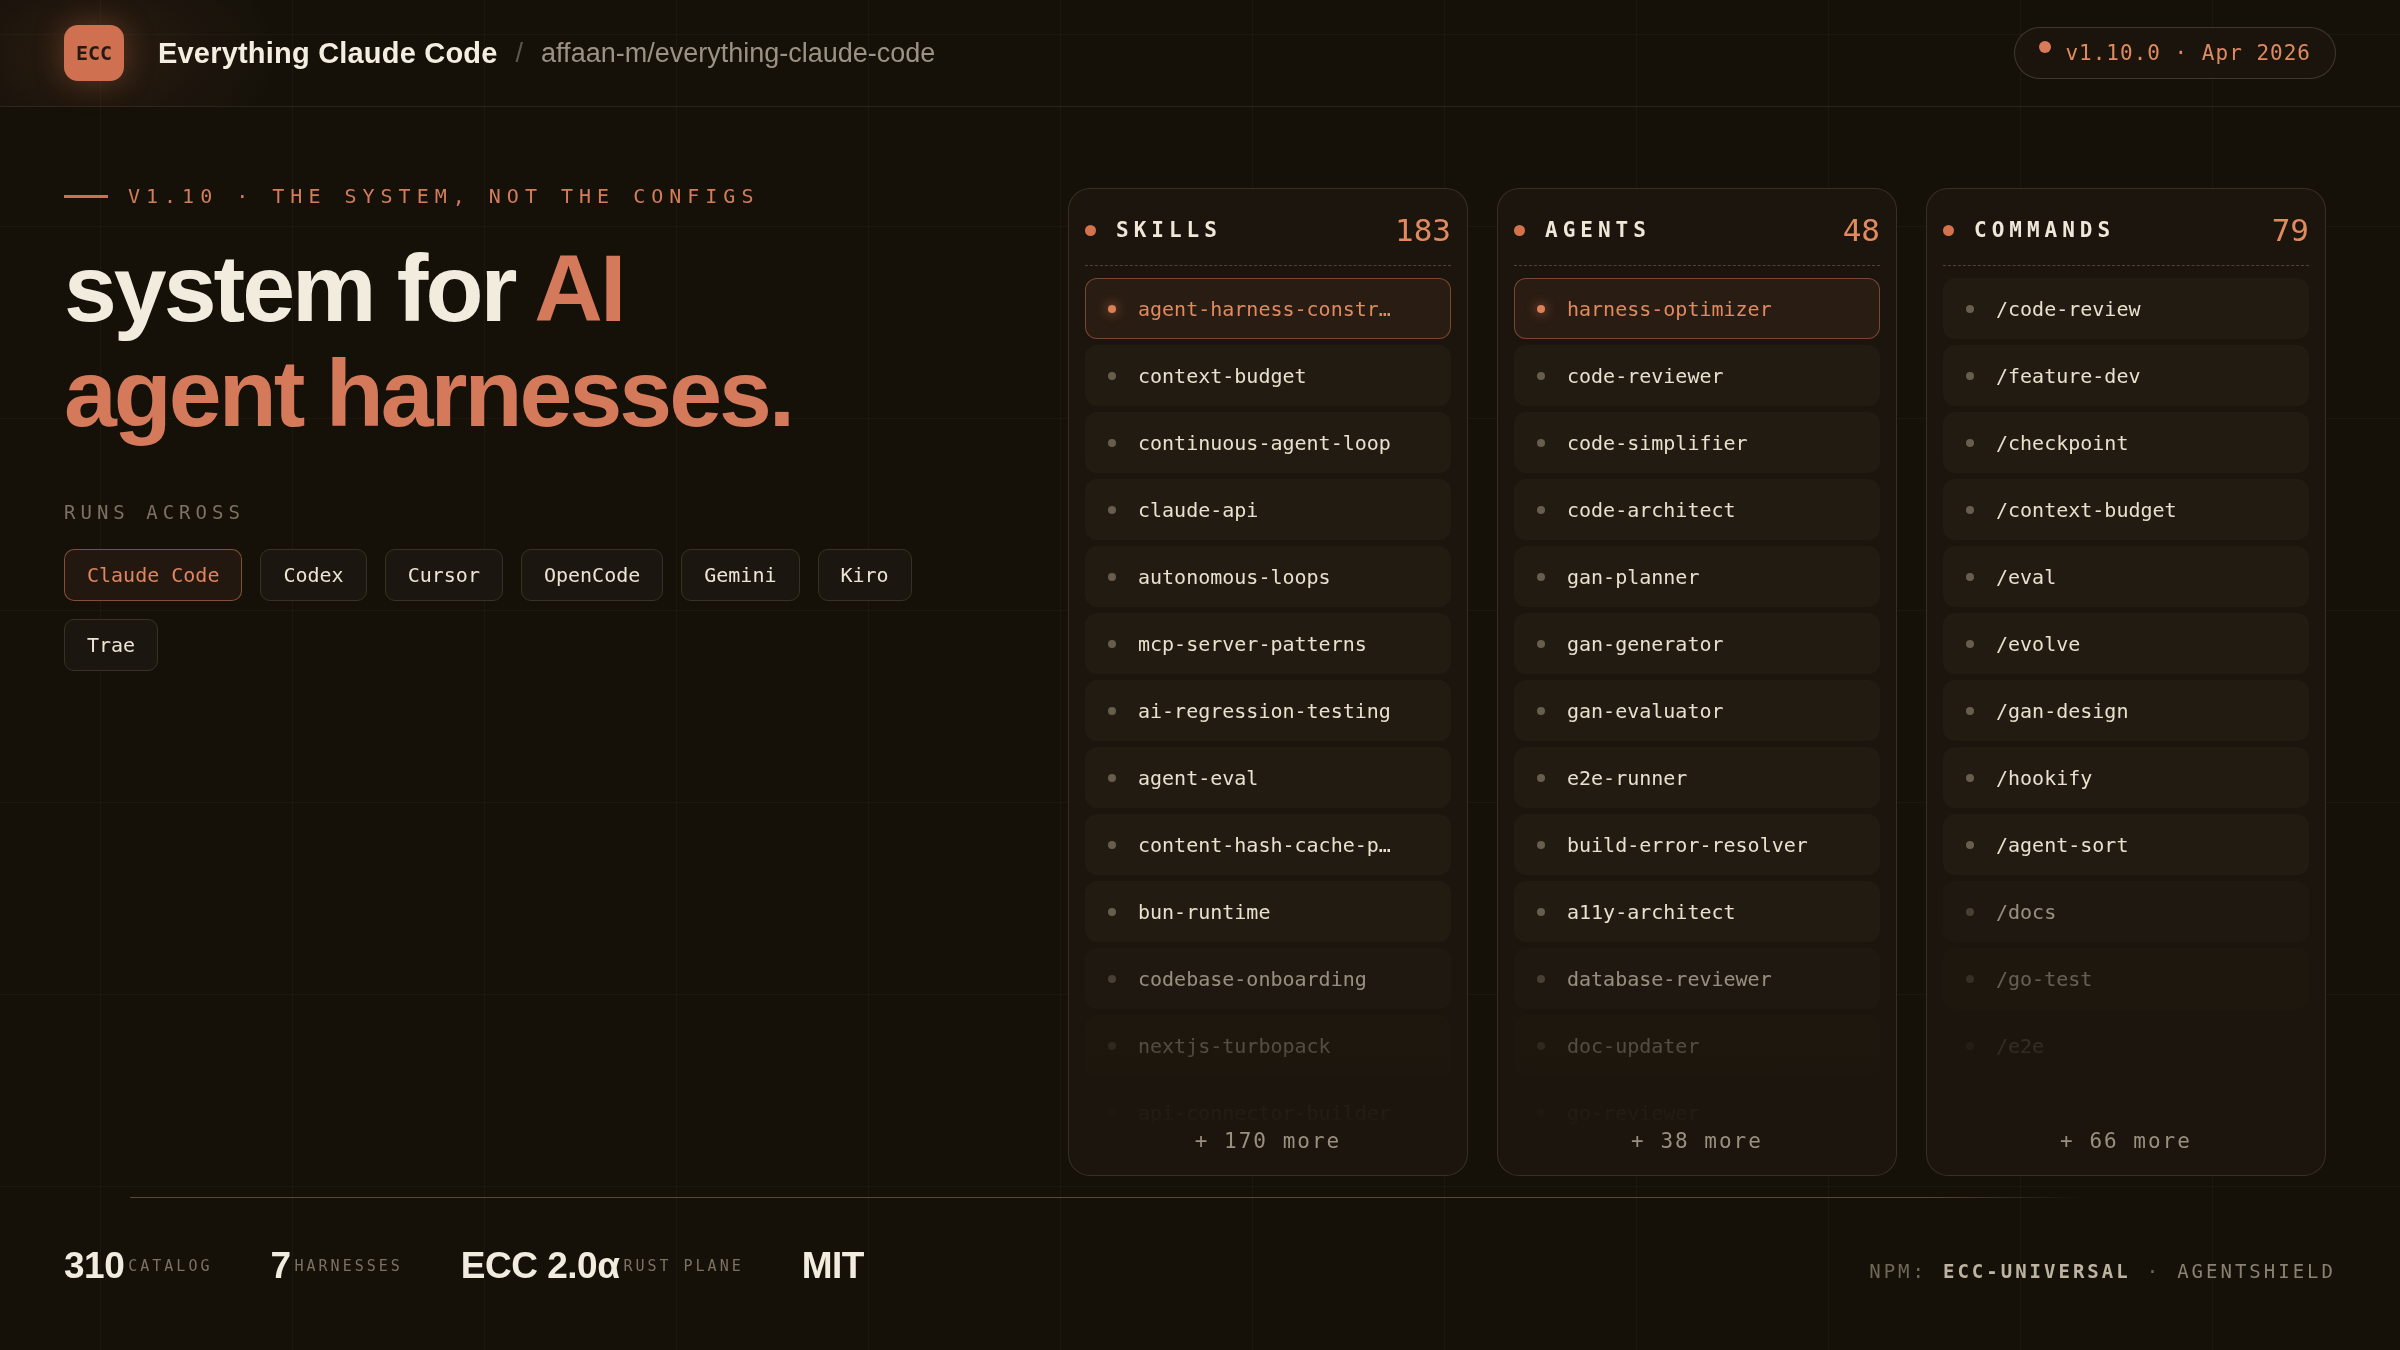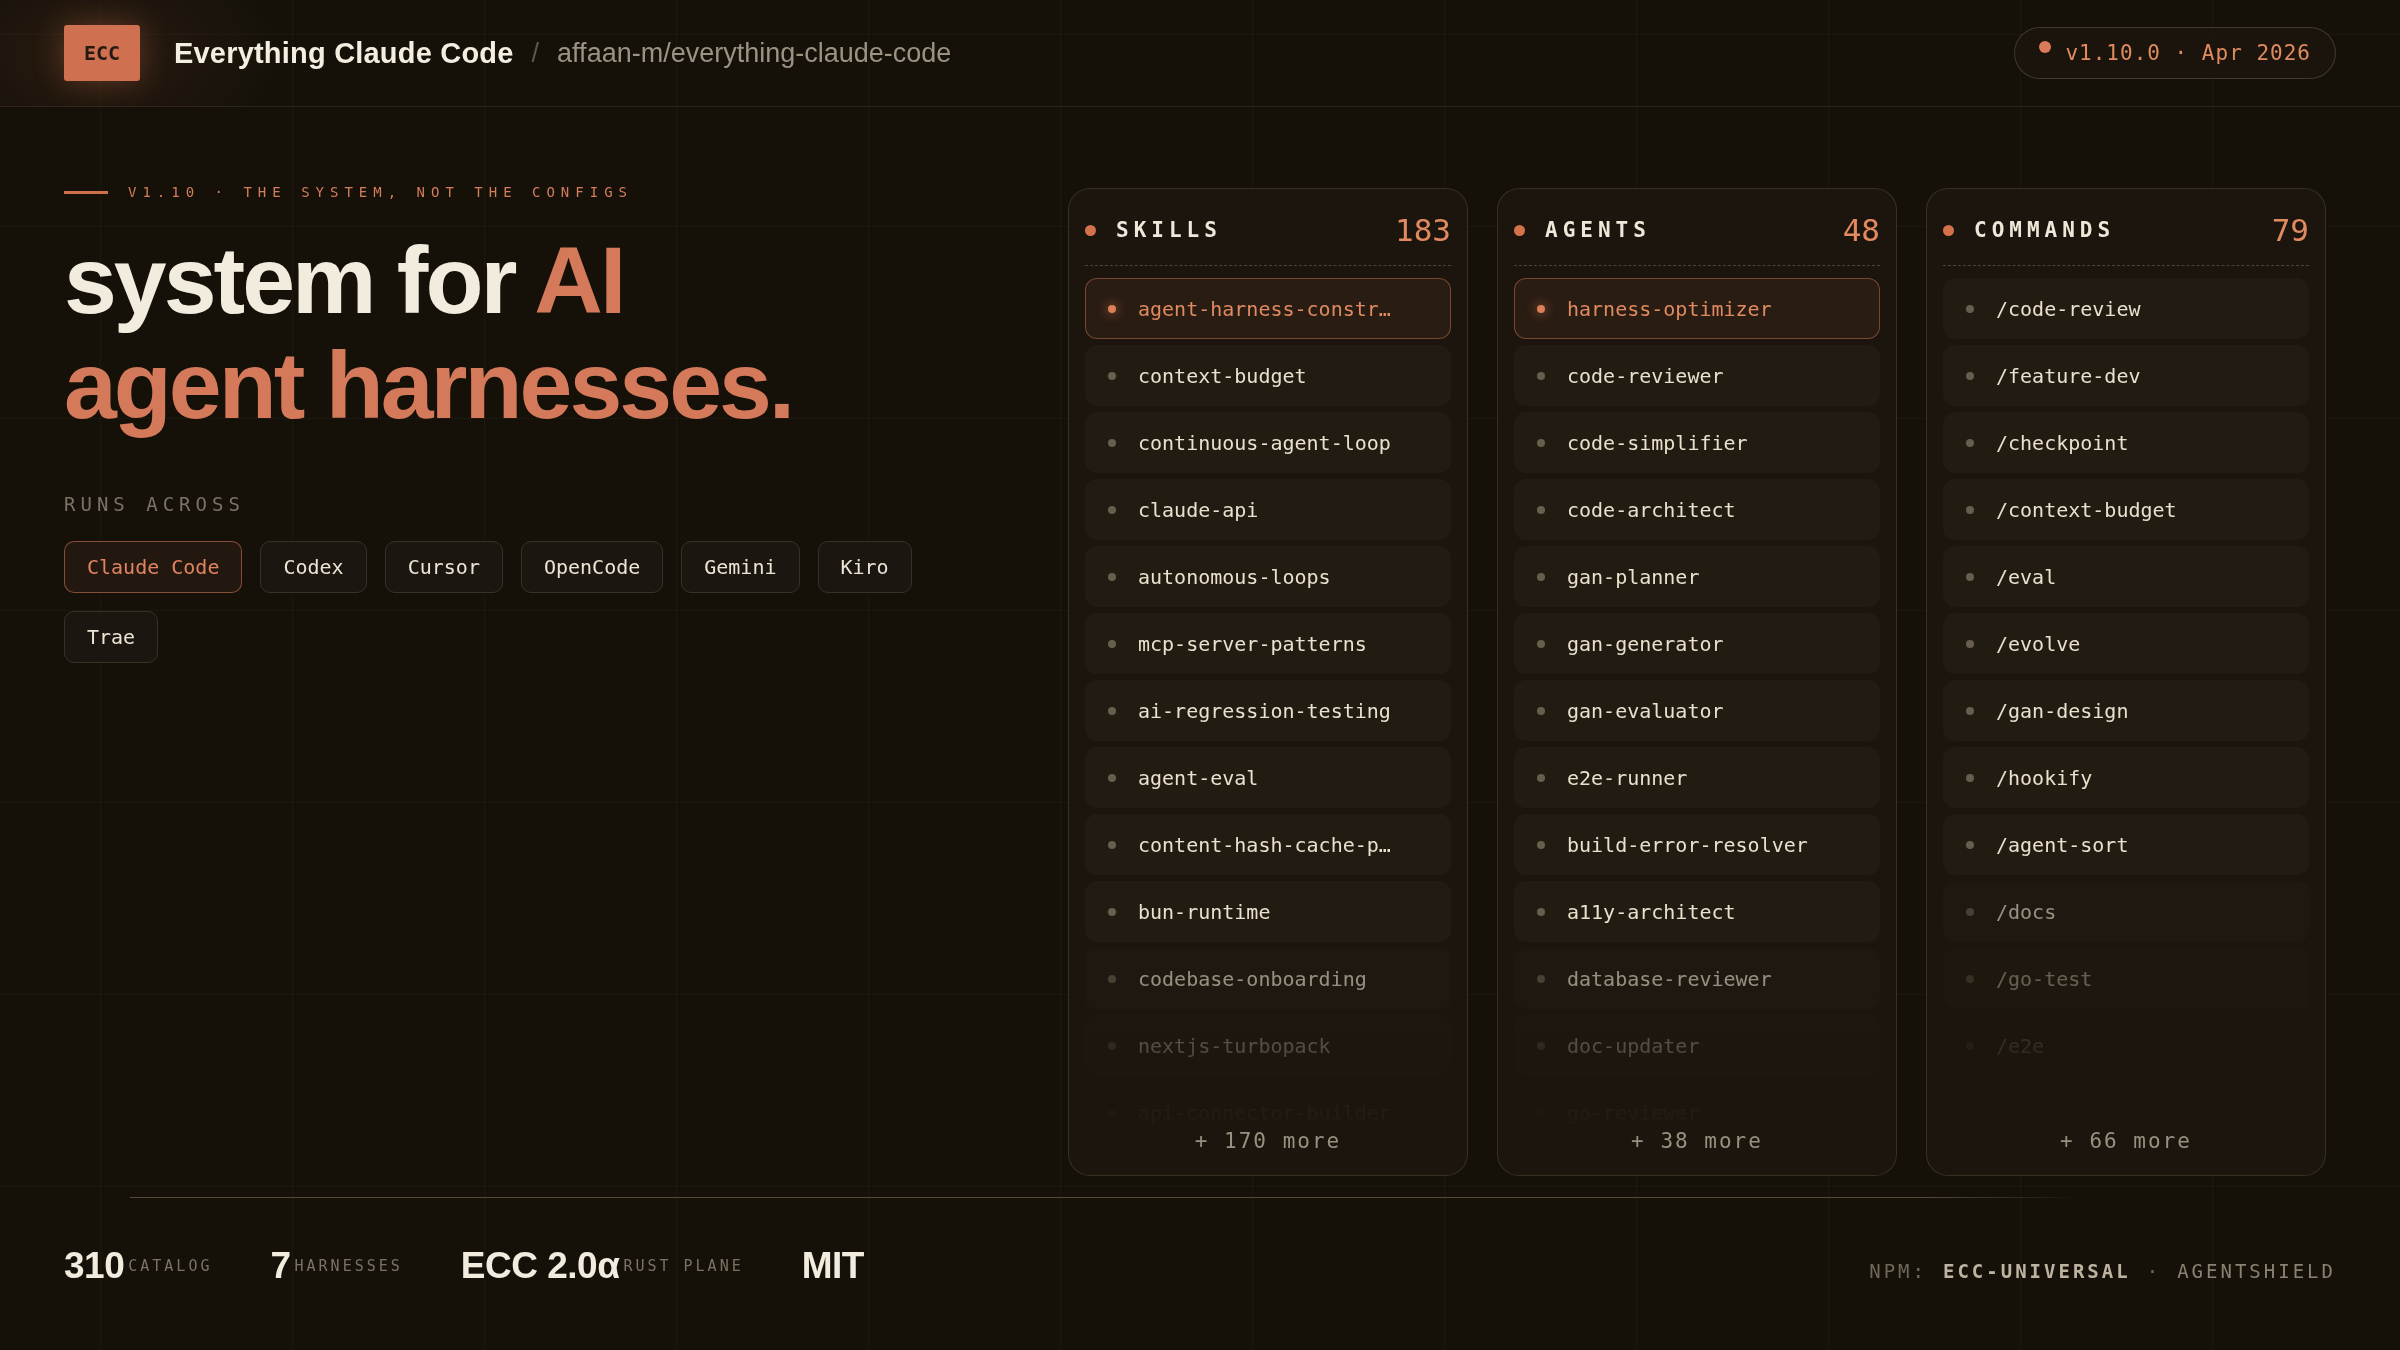--- a/index.html
+++ b/index.html
@@ -22,21 +22,21 @@
   
   .header{
     position:absolute;top:0;left:0;right:0;height:107px;
     display:flex;align-items:center;
     padding:0 64px;box-sizing:border-box;
     border-bottom:1px solid rgba(222,198,160,0.10);
     background:radial-gradient(260px 160px at 96px 54px, rgba(217,122,88,0.10), transparent 70%);
     z-index:5;
   }
   .logo-badge{
-    width:76px;height:56px;border-radius:3px;background:#cf7050;
+    width:60px;height:56px;border-radius:14px;background:#cf7050;
     display:flex;align-items:center;justify-content:center;
     font-family:"DejaVu Sans Mono",monospace;font-weight:bold;font-size:20px;color:#241a12;
     box-shadow:0 0 30px rgba(207,112,80,0.35);
     flex:0 0 auto;
   }
   .header-title{margin-left:34px;font-size:29px;font-weight:bold;color:#f4eee1;letter-spacing:0.2px;}
   .header-sep{margin:0 18px;font-size:27px;color:#5f574a;}
   .header-repo{font-size:27px;color:#9b9283;}
   .header-spacer{flex:1;}
   .version-pill{
@@ -45,21 +45,21 @@
     background:rgba(28,22,14,0.7);
     padding:13px 24px;
   }
   .version-pill .dot{width:12px;height:12px;border-radius:50%;background:#d97a58;}
   .version-pill .txt{font-size:21px;color:#e08a60;letter-spacing:1px;}
 
   
   .hero{position:absolute;left:64px;top:184px;width:940px;}
   .eyebrow{display:flex;align-items:center;gap:20px;}
   .eyebrow .dash{width:44px;height:3px;background:#cf6f4c;}
-  .eyebrow .txt{font-size:14px;letter-spacing:6px;color:#d27d5b;}
+  .eyebrow .txt{font-size:20px;letter-spacing:6px;color:#d27d5b;}
   .heading{margin-top:28px;font-weight:bold;font-size:95px;line-height:1.1;letter-spacing:-3px;color:#f2ecdf;}
   .heading .accent{color:#d4795a;}
   .subtitle{margin-top:42px;font-size:29px;line-height:1.55;color:#a59c8b;width:800px;}
   .subtitle b{color:#f2ecdf;}
   .runs-label{margin-top:56px;font-size:19px;letter-spacing:5px;color:#7b7263;}
   .chips{margin-top:26px;display:flex;flex-wrap:wrap;gap:18px;max-width:880px;}
   .chip{
     font-family:"DejaVu Sans Mono",monospace;font-size:20px;color:#ece4d4;
     background:#1c1610;border:1.5px solid #3a3124;border-radius:10px;
     padding:13px 22px;cursor:default;

